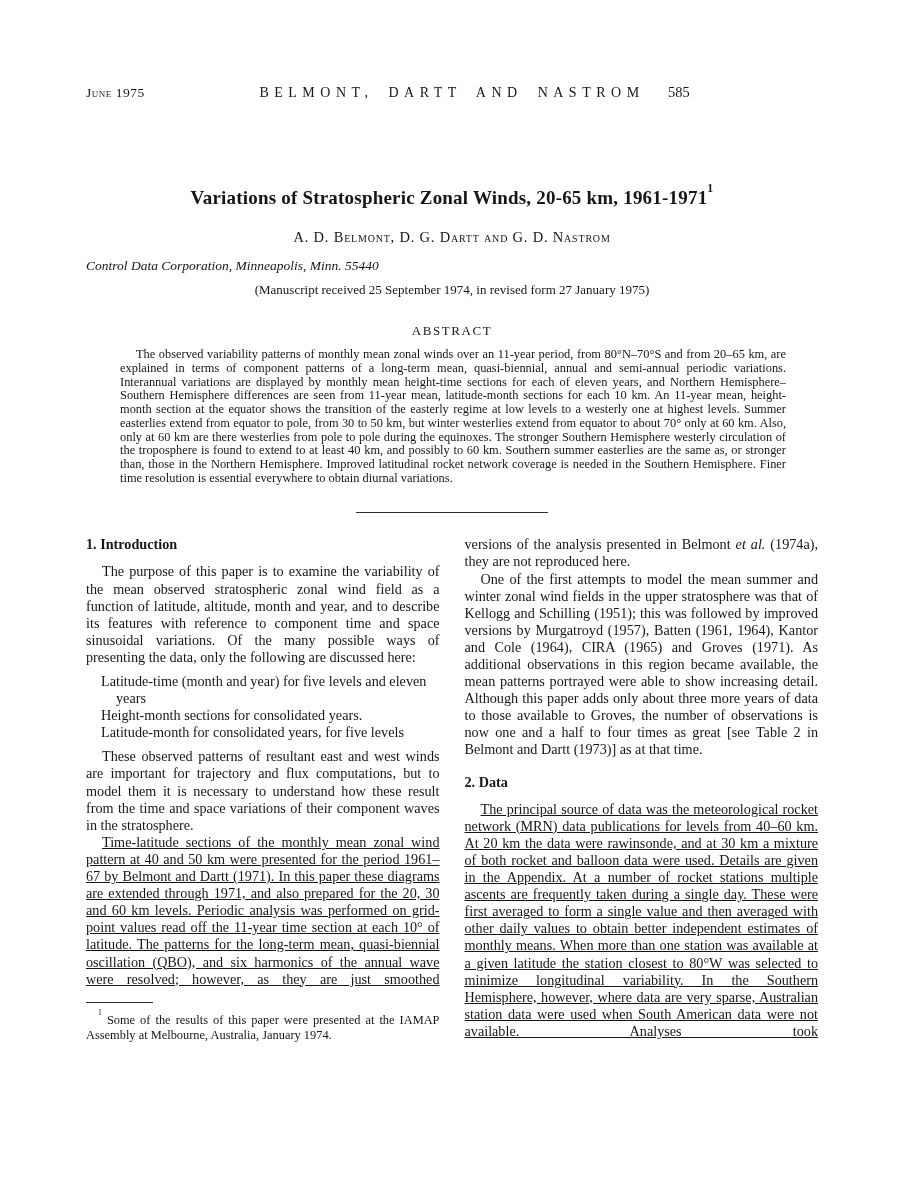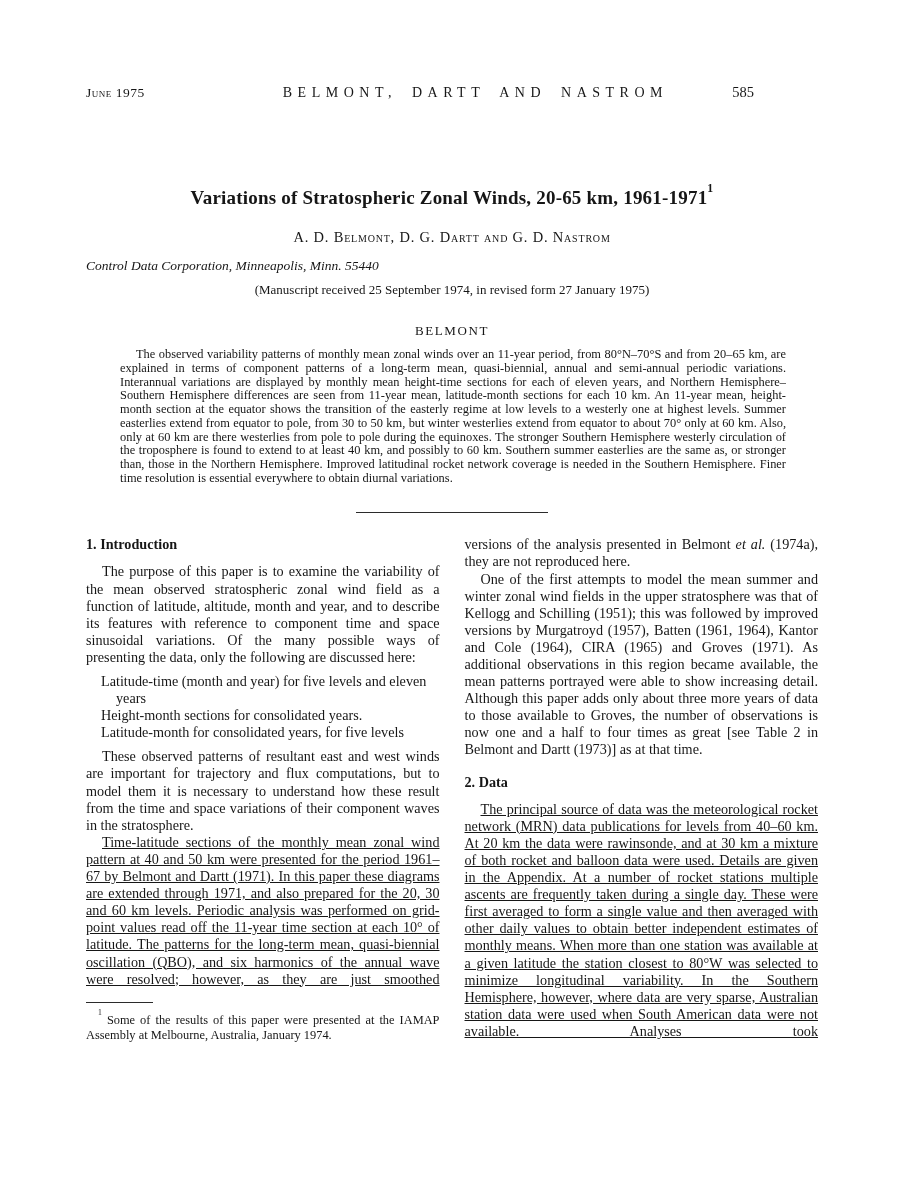--- a/index.html
+++ b/index.html
@@ -8,22 +8,22 @@
     width: 900px; height: 1183px;
     font-family: "Liberation Serif", "DejaVu Serif", serif;
     color: #161616;
     position: relative;
     overflow: hidden;
   }
   .page { width: 900px; height: 1183px; padding: 84px 82px 30px 86px; }
 
   .page-header { display: flex; align-items: baseline; }
   .journal-date { font-variant: small-caps; font-size: 13.5px; width: 150px; letter-spacing: 0.5px; }
-  .running-head { flex: 1; text-align: right; font-size: 14px; letter-spacing: 5.5px; word-spacing: 6px; }
-  .page-number { width: 150px; text-align: center; font-size: 14.5px; }
+  .running-head { flex: 1; text-align: center; font-size: 14px; letter-spacing: 5.5px; word-spacing: 6px; }
+  .page-number { width: 150px; text-align: left; font-size: 14.5px; }
 
   .title { text-align: center; font-weight: bold; font-size: 19px; margin-top: 86px; letter-spacing: 0.2px; }
   .fn-marker { font-size: 0.62em; position: relative; top: -0.45em; }
 
   .authors { text-align: center; font-variant: small-caps; font-size: 14.5px; margin-top: 20px; letter-spacing: 0.8px; }
   .affiliation { text-align: left; font-style: italic; font-size: 13.5px; margin-top: 12px; }
   .manuscript { text-align: center; font-size: 13px; margin-top: 8px; }
 
   .abstract-heading { text-align: center; font-size: 13px; margin-top: 25px; letter-spacing: 1.6px; }
   .abstract-text {
@@ -62,21 +62,21 @@
     <span class="running-head">BELMONT, DARTT AND NASTROM</span>
     <span class="page-number">585</span>
   </div>
 
   <h1 class="title"><span>Variations of Stratospheric Zonal Winds, 20-65 km, 1961-1971</span><sup class="fn-marker">1</sup></h1>
 
   <div class="authors">A. D. Belmont, D. G. Dartt and G. D. Nastrom</div>
   <div class="affiliation">Control Data Corporation, Minneapolis, Minn. 55440</div>
   <div class="manuscript">(Manuscript received 25 September 1974, in revised form 27 January 1975)</div>
 
-  <div class="abstract-heading">BELMONT</div>
+  <div class="abstract-heading">ABSTRACT</div>
   <p class="abstract-text">The observed variability patterns of monthly mean zonal winds over an 11-year period, from 80°N–70°S and from 20–65 km, are explained in terms of component patterns of a long-term mean, quasi-biennial, annual and semi-annual periodic variations. Interannual variations are displayed by monthly mean height-time sections for each of eleven years, and Northern Hemisphere–Southern Hemisphere differences are seen from 11-year mean, latitude-month sections for each 10 km. An 11-year mean, height-month section at the equator shows the transition of the easterly regime at low levels to a westerly one at highest levels. Summer easterlies extend from equator to pole, from 30 to 50 km, but winter westerlies extend from equator to about 70° only at 60 km. Also, only at 60 km are there westerlies from pole to pole during the equinoxes. The stronger Southern Hemisphere westerly circulation of the troposphere is found to extend to at least 40 km, and possibly to 60 km. Southern summer easterlies are the same as, or stronger than, those in the Northern Hemisphere. Improved latitudinal rocket network coverage is needed in the Southern Hemisphere. Finer time resolution is essential everywhere to obtain diurnal variations.</p>
 
   <div class="divider"></div>
 
   <div class="columns">
 
     <div class="col">
       <h2 class="section-heading">1. Introduction</h2>
       <p class="body-para">The purpose of this paper is to examine the variability of the mean observed stratospheric zonal wind field as a function of latitude, altitude, month and year, and to describe its features with reference to component time and space sinusoidal variations. Of the many possible ways of presenting the data, only the following are discussed here:</p>
       <div class="display-list">

